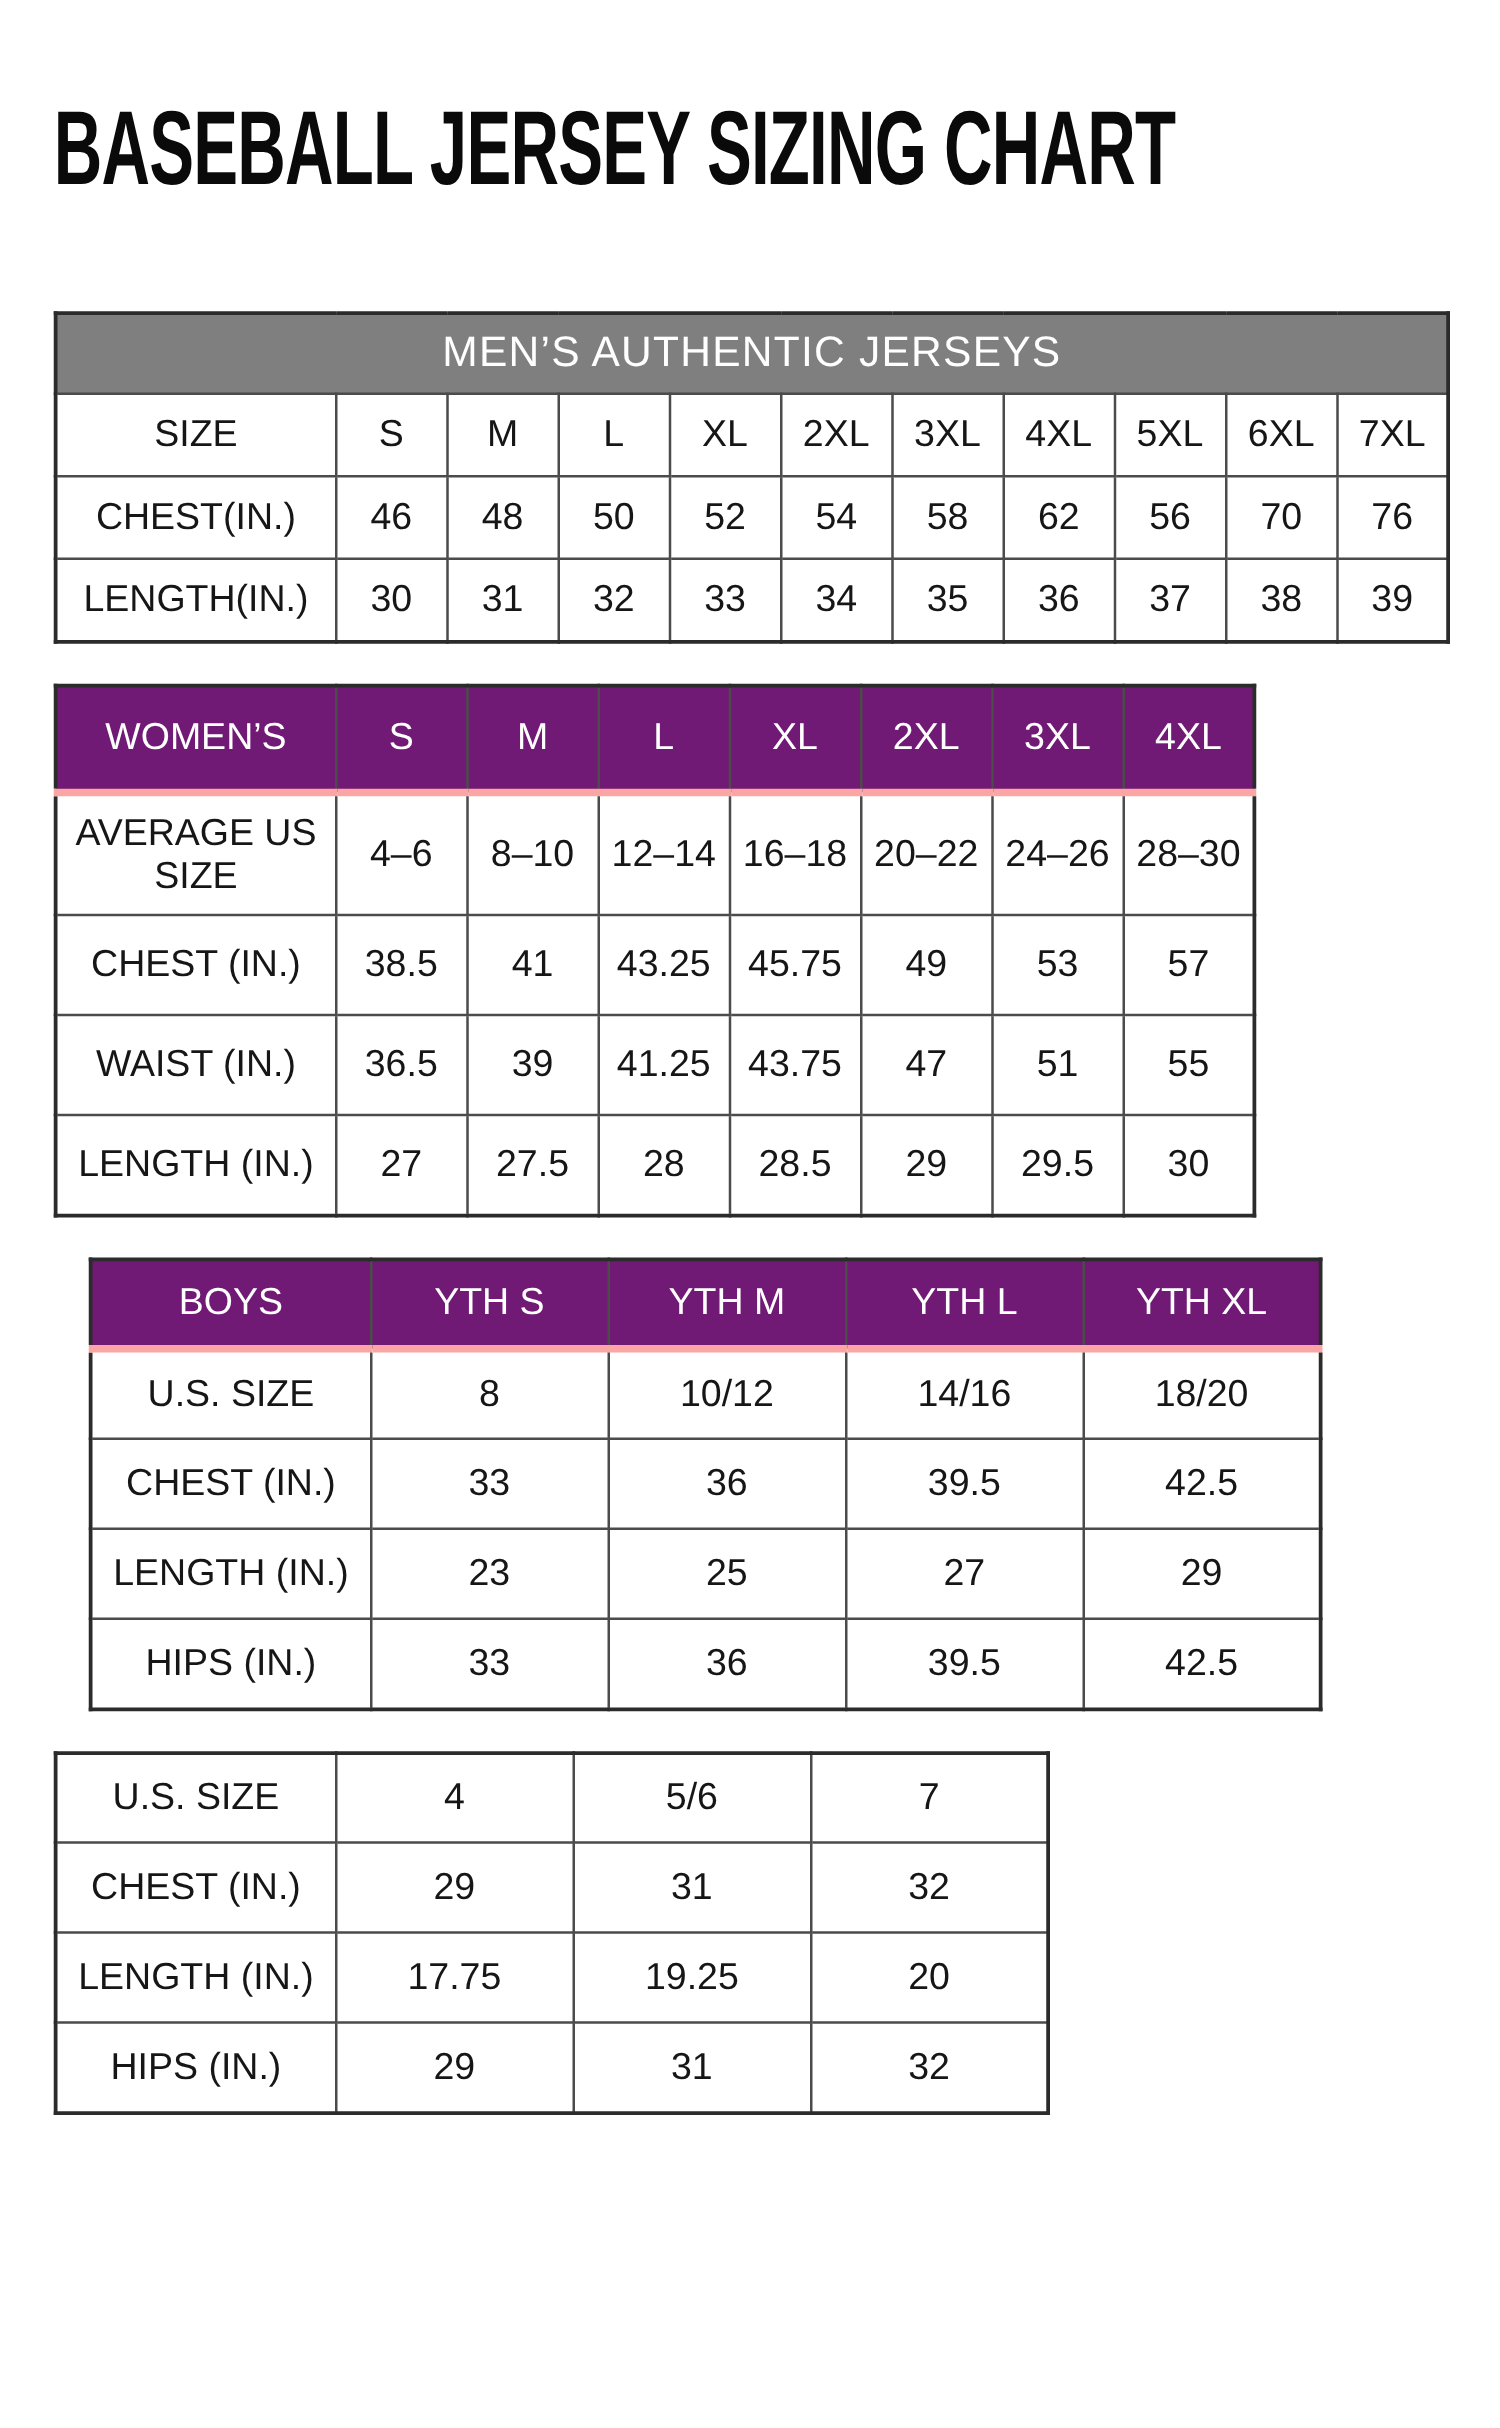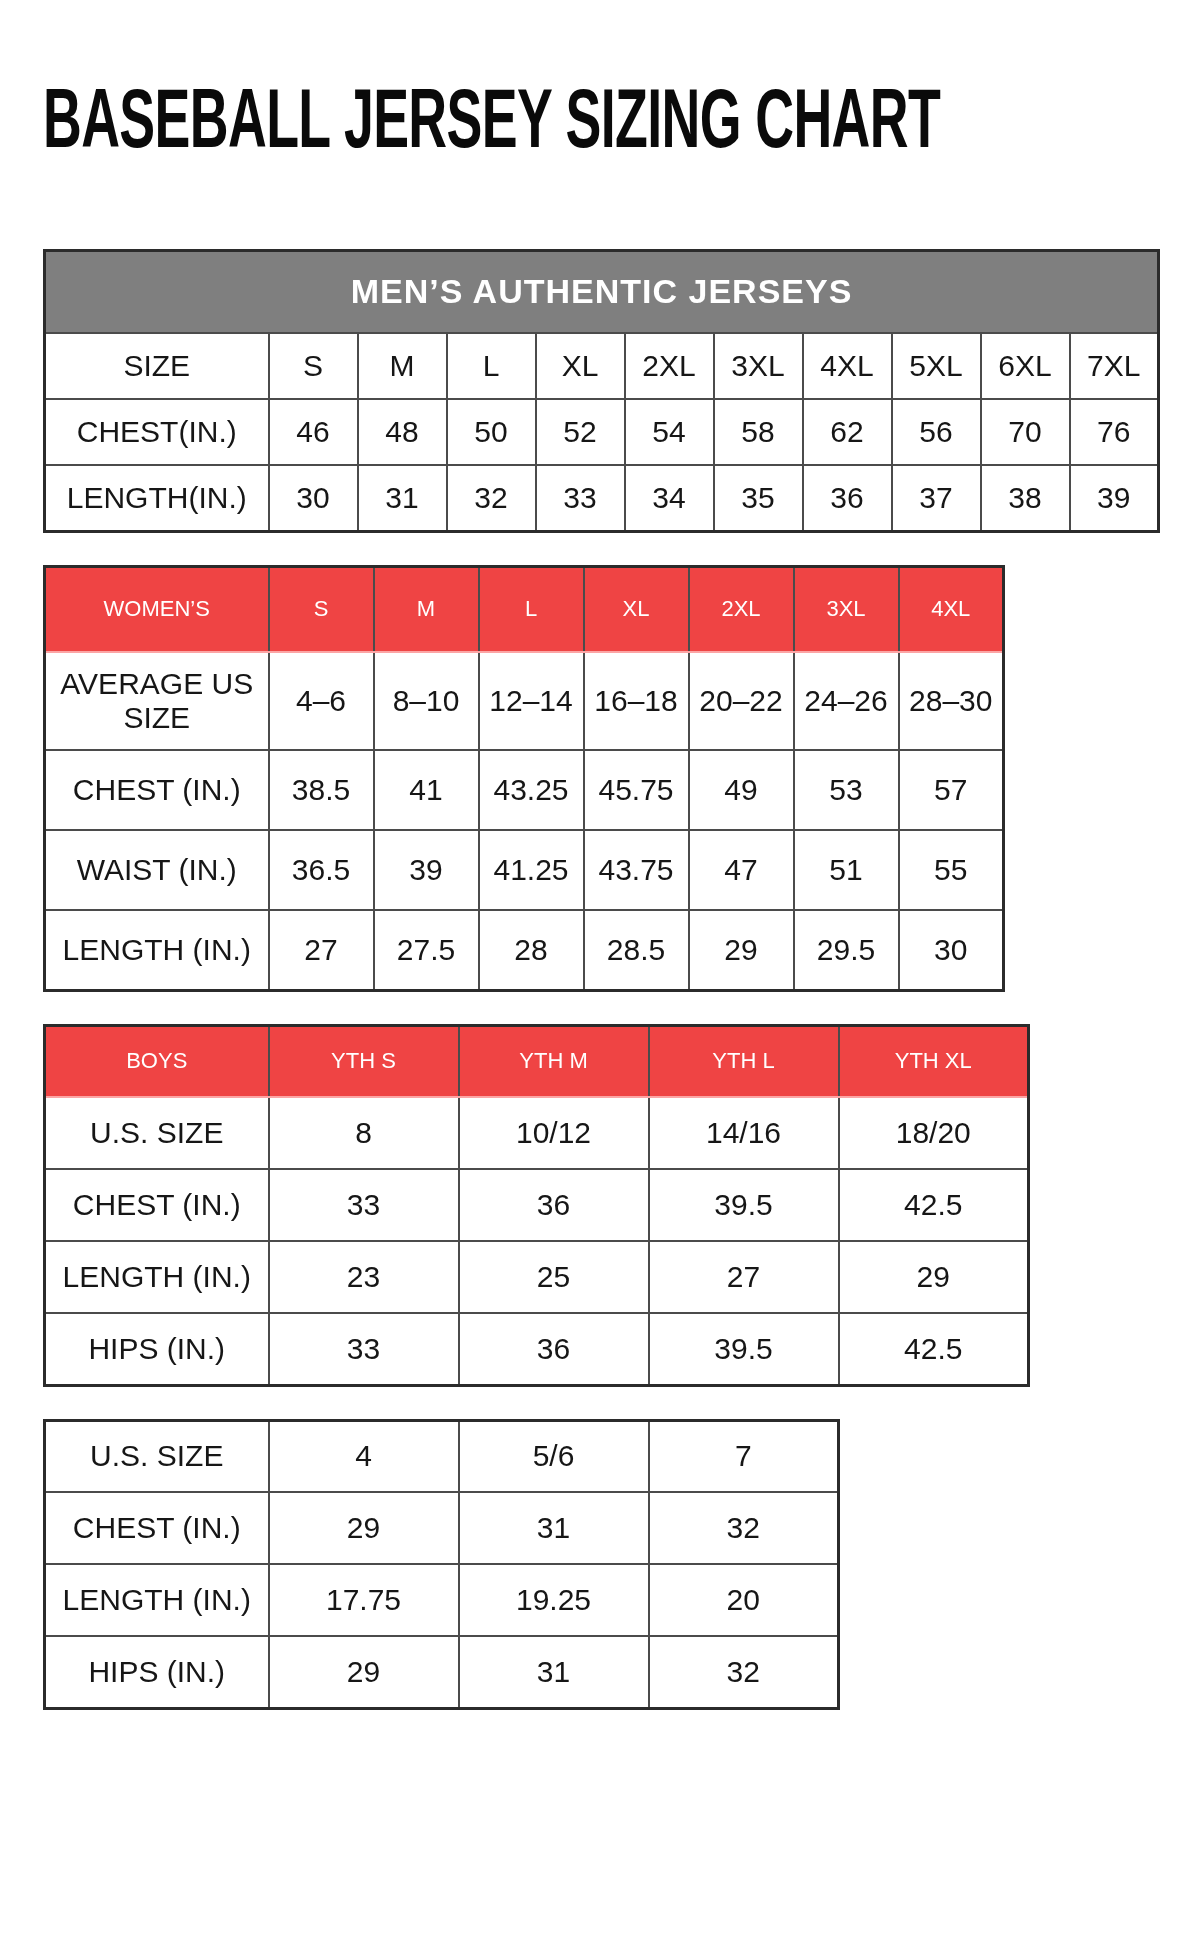--- a/index.html
+++ b/index.html
@@ -41,34 +41,34 @@
     color:#161616;
     background:#ffffff;
   }
   tr.banner-row td{
     background:#7f7f7f;
     color:#ffffff;
     font-size:34px;
     letter-spacing:1px;
   }
   tr.header-row td{
-    background:#ef4444;
+    background:#701a75;
     color:#ffffff;
-    font-size:22px;
-    border-bottom:2px solid #fca5a5;
+    font-size:30px;
+    border-bottom:6px solid #fca5a5;
   }
   td.row-label{font-size:29px;}
   .mens{width:1114px;margin-top:14px;}
   .mens tr{height:66px;}
-  .mens tr.banner-row{height:83px;font-weight:bold;}
+  .mens tr.banner-row{height:65px;}
   .womens{width:959px;}
   .womens tr{height:80px;}
   .womens tr.header-row{height:86px;}
   .womens tr.first-data-row{height:98px;}
-  .boys{width:984px;margin-top:38px;}
+  .boys{width:984px;margin-top:38px;margin-left:28px;}
   .boys tr{height:72px;}
   .preschool{width:794px;margin-top:48px;}
   .preschool tr{height:72px;}
 </style>
 </head>
 <body>
 
 <div class="wrap">
 
   <h1 class="page-title">BASEBALL JERSEY SIZING CHART</h1>

